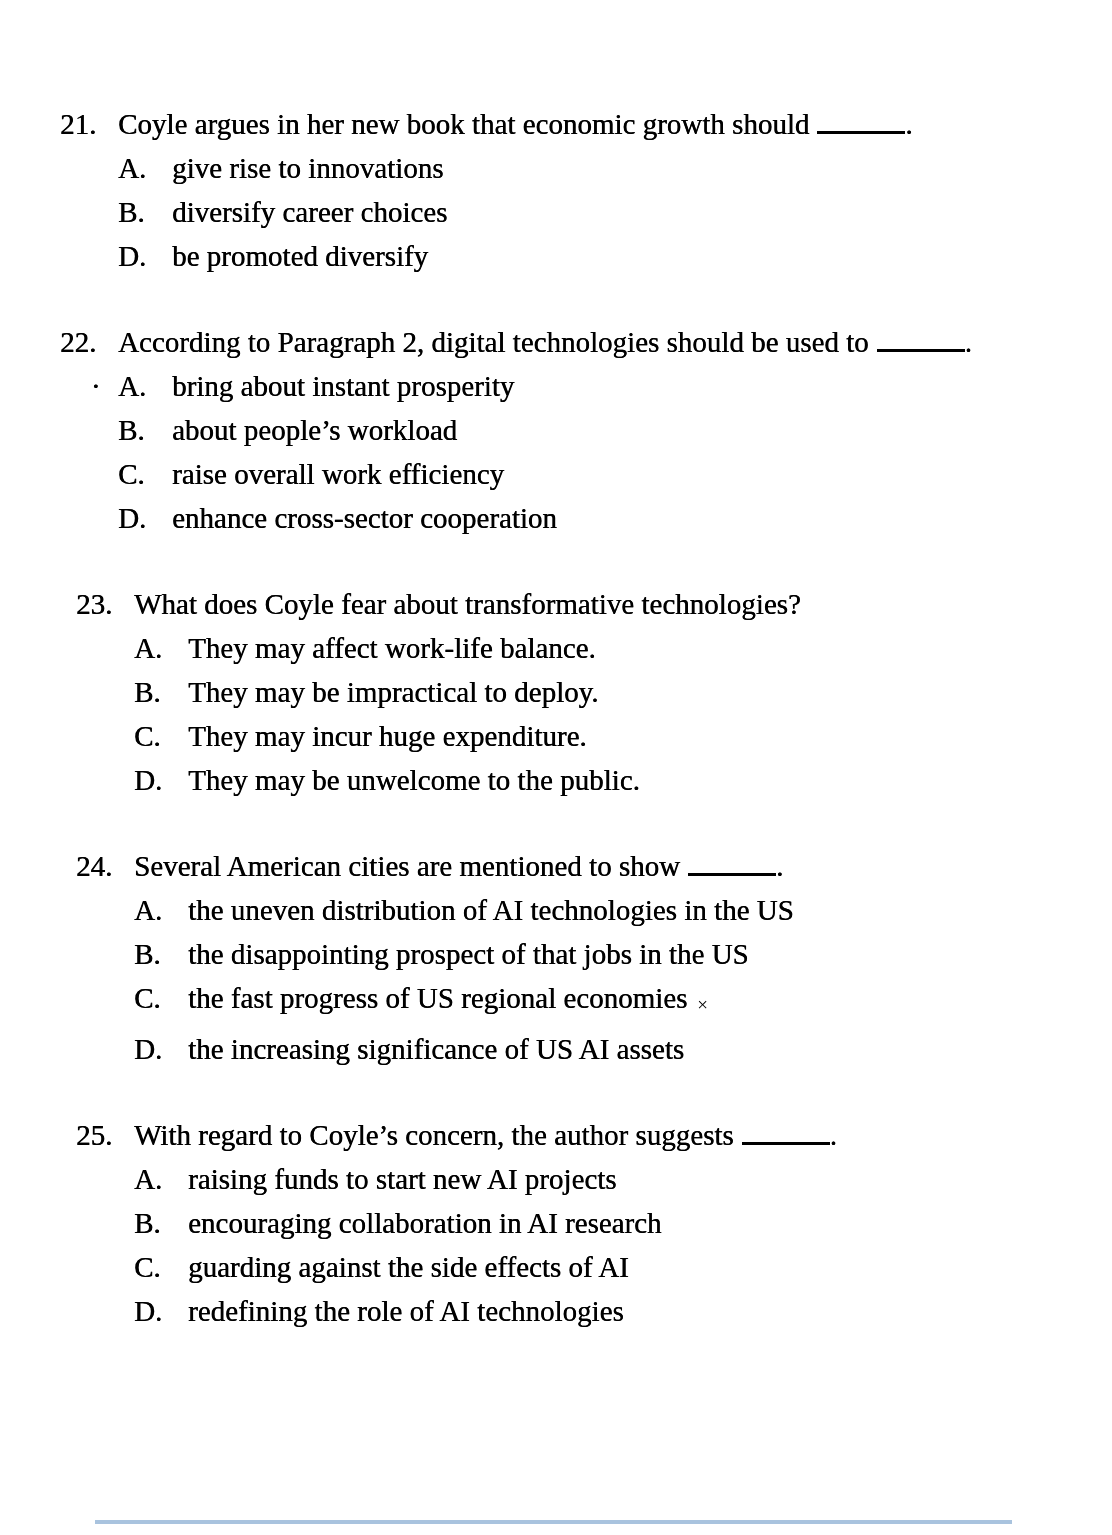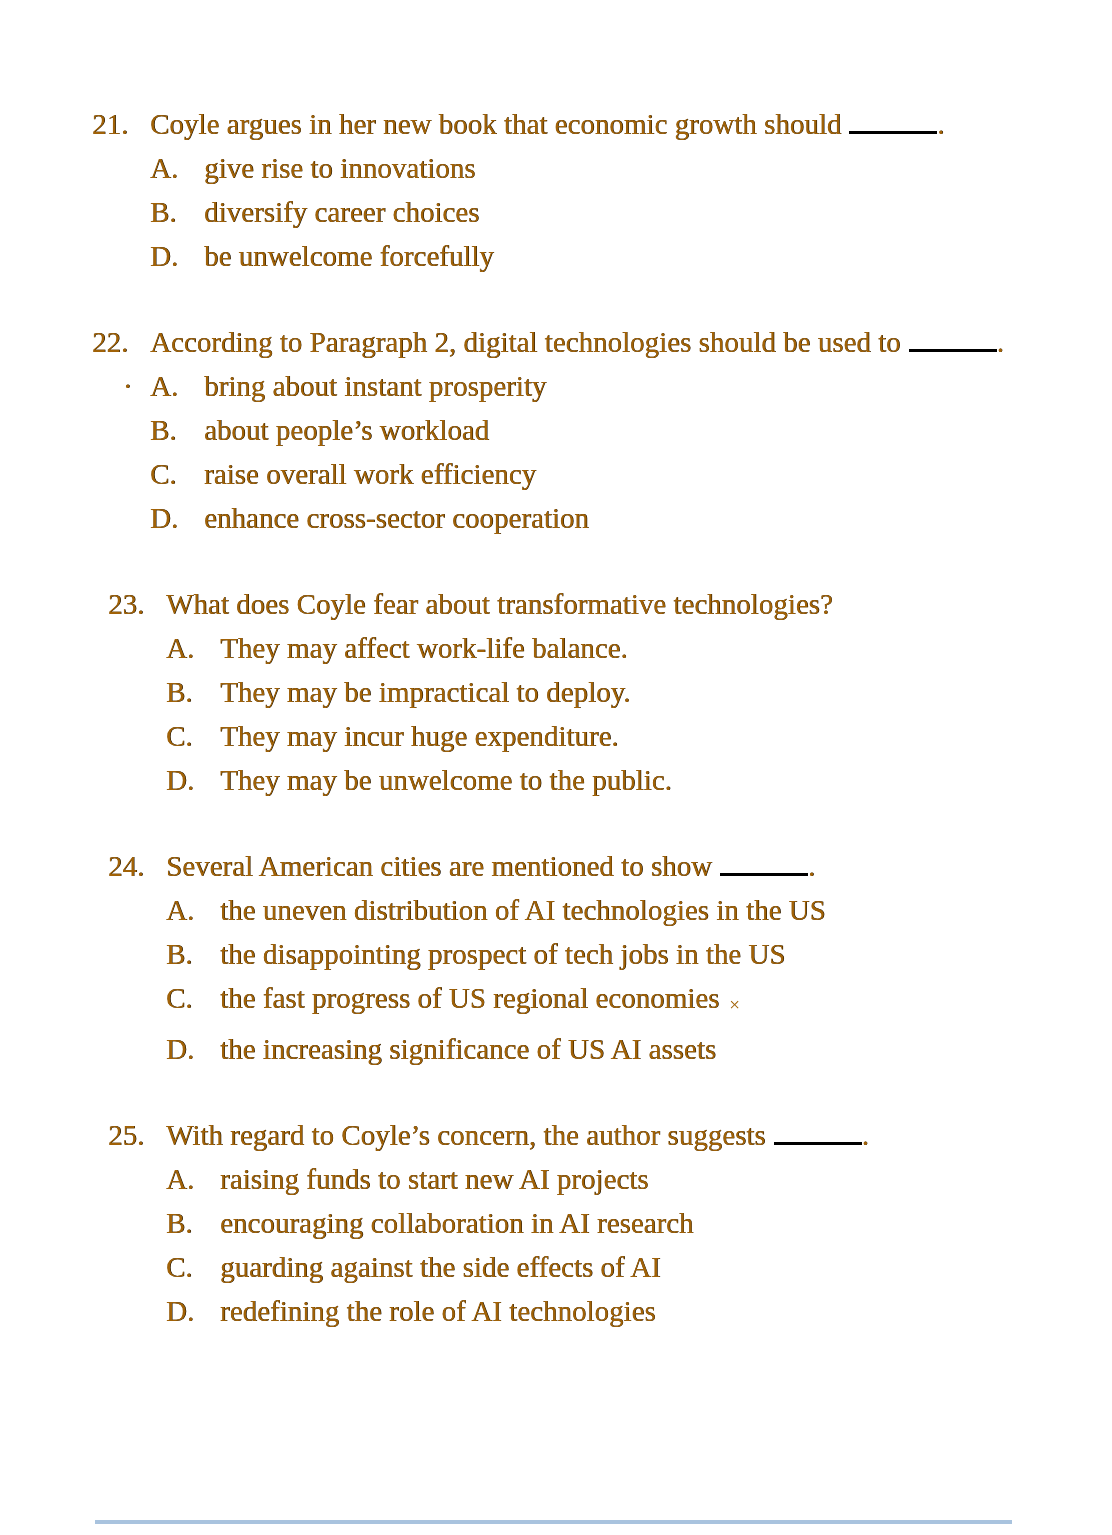--- a/index.html
+++ b/index.html
@@ -1,27 +1,26 @@
 <!DOCTYPE html>
 <html><head>
 <meta charset="utf-8">
 <style>
   * { margin:0; padding:0; box-sizing:border-box; }
   html, body { background:#ffffff; }
   .page {
     position:relative;
     width:1112px; height:1526px;
     background:#ffffff;
-    color:#a16207;
+    color:#000000;
     font-family:"Liberation Serif","DejaVu Serif",serif;
     font-size:29px;
     line-height:44px;
     overflow:hidden;
     text-shadow:0.4px 0 0 #000; 
-    padding-left:32px;
   }
   .content { padding:102px 30px 0 60px; }
   .question { margin-bottom:42px; }
   .question.indent { margin-left:16px; }
   .q-line { white-space:nowrap; }
   .q-num { display:inline-block; width:58px; }
   .blank {
     display:inline-block;
     width:88px; height:32px;
     border-bottom:3px solid #000;
@@ -44,21 +43,21 @@
       <div class="q-line">
         <span class="q-num">21.</span><span>Coyle argues in her new book that economic growth should</span><span class="blank"></span><span>.</span>
       </div>
       <div class="option">
         <span class="opt-letter">A.</span><span>give rise to innovations</span>
       </div>
       <div class="option">
         <span class="opt-letter">B.</span><span>diversify career choices</span>
       </div>
       <div class="option">
-        <span class="opt-letter">D.</span><span>be unwelcome forcefully</span>
+        <span class="opt-letter">D.</span><span>be promoted diversify</span>
       </div>
     </div>
 
     <div class="question">
       <div class="q-line">
         <span class="q-num">22.</span><span>According to Paragraph 2, digital technologies should be used to</span><span class="blank"></span><span>.</span>
       </div>
       <div class="option">
         <span class="stray-dot">.</span><span class="opt-letter">A.</span><span>bring about instant prosperity</span>
       </div>
@@ -92,21 +91,21 @@
     </div>
 
     <div class="question indent">
       <div class="q-line">
         <span class="q-num">24.</span><span>Several American cities are mentioned to show</span><span class="blank"></span><span>.</span>
       </div>
       <div class="option">
         <span class="opt-letter">A.</span><span>the uneven distribution of AI technologies in the US</span>
       </div>
       <div class="option">
-        <span class="opt-letter">B.</span><span>the disappointing prospect of tech jobs in the US</span>
+        <span class="opt-letter">B.</span><span>the disappointing prospect of that jobs in the US</span>
       </div>
       <div class="option">
         <span class="opt-letter">C.</span><span>the fast progress of US regional economies</span><span class="x-mark">×</span>
       </div>
       <div class="option">
         <span class="opt-letter">D.</span><span>the increasing significance of US AI assets</span>
       </div>
     </div>
 
     <div class="question indent">

